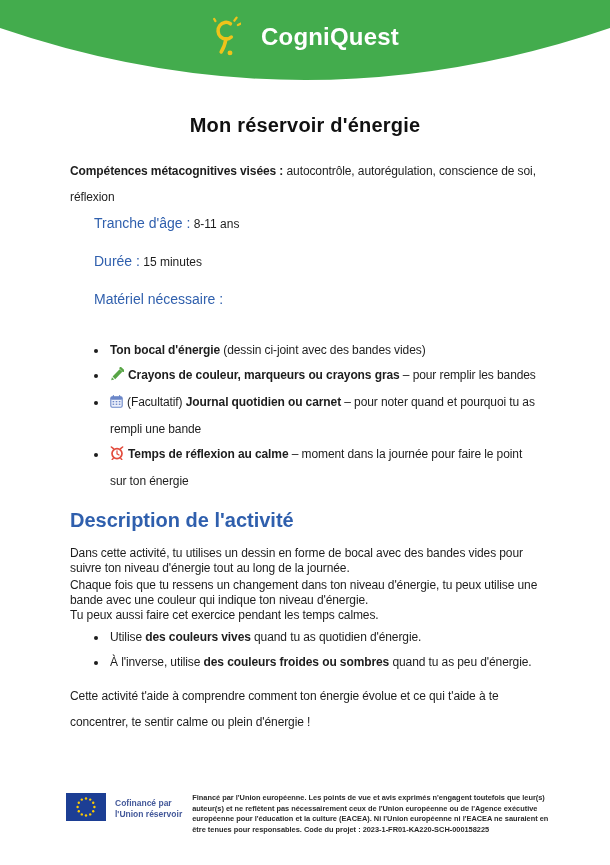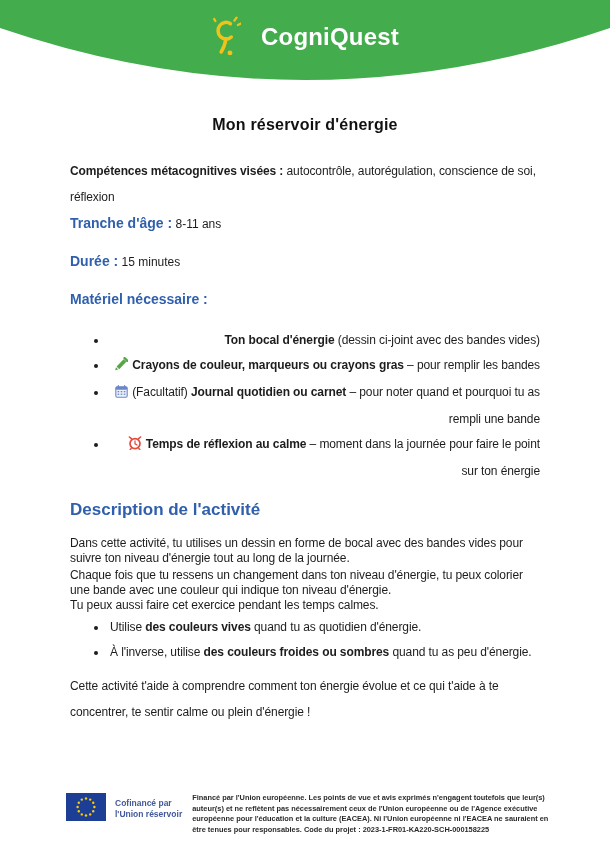--- a/index.html
+++ b/index.html
@@ -17,33 +17,33 @@
   .logo{
     position:absolute;top:16px;left:0;width:100%;
     display:flex;justify-content:center;align-items:center;gap:20px;
   }
   .logo-text{
     color:#ffffff;font-size:24px;font-weight:700;letter-spacing:.2px;
   }
   
   .content{position:absolute;left:70px;top:0;width:470px;}
   .title{
-    margin:112px 0 0;font-size:16px;line-height:26px;font-weight:700;
+    margin:112px 0 0;font-size:20px;line-height:26px;font-weight:700;
     text-align:center;color:#111111;letter-spacing:.2px;
   }
   .competences{margin:20px 0 0;line-height:26px;letter-spacing:-0.1px;}
   .meta-line{margin:13px 0 0;line-height:24px;}
   .meta-line.first{margin-top:1px;}
-  .blue-label{color:#2F5FAD;font-weight:700;font-size:14px;}
+  .blue-label{color:#2F5FAD;font-weight:400;font-size:14px;margin-left:24px;}
   .meta-value{color:#1d1d1d;font-size:12px;}
-  ul.materials{margin:16px 0 0;padding:0 0 0 38px;list-style:disc;text-align:right;}
+  ul.materials{margin:26px 0 0;padding:0 0 0 38px;list-style:disc;}
   ul.materials li{line-height:25px;letter-spacing:-0.1px;padding-left:2px;}
   .mi-icon{display:inline-block;vertical-align:-2px;margin-right:4px;}
   .desc-heading{
-    margin:16px 0 0;font-size:17px;line-height:20px;font-weight:700;color:#2F5FAD;
+    margin:16px 0 0;font-size:20px;line-height:20px;font-weight:700;color:#2F5FAD;
   }
   .para{margin:16px 0 0;line-height:15px;letter-spacing:-0.1px;}
   .para.tight{margin-top:2px;}
   ul.desc-bullets{margin:2px 0 0;padding:0 0 0 38px;list-style:disc;}
   ul.desc-bullets li{line-height:25px;letter-spacing:-0.1px;padding-left:2px;}
   .closing{margin:8px 0 16px;line-height:26px;letter-spacing:-0.1px;}
   
   .footer{
     position:absolute;left:66px;top:793px;width:494px;
     display:flex;align-items:flex-start;
@@ -120,21 +120,21 @@
               <circle cx="7" cy="7.6" r="5" fill="#ffffff" stroke="#E24A3B" stroke-width="1.7"></circle>
               <path d="M7 4.8 V7.8 L9 9" fill="none" stroke="#E24A3B" stroke-width="1.2" stroke-linecap="round"></path>
               <path d="M3.2 12.4 L2.2 13.4 M10.8 12.4 L11.8 13.4" stroke="#E24A3B" stroke-width="1.4" stroke-linecap="round"></path>
             </svg></span><strong>Temps de réflexion au calme</strong><span> – moment dans la journée pour faire le point sur ton énergie</span></li>
     </ul>
 
     <h2 class="desc-heading">Description de l'activité</h2>
 
     <p class="para">Dans cette activité, tu utilises un dessin en forme de bocal avec des bandes vides pour suivre ton niveau d'énergie tout au long de la journée.</p>
 
-    <p class="para tight"><span>Chaque fois que tu ressens un changement dans ton niveau d'énergie, tu peux colorier une bande avec une couleur qui indique ton niveau d'énergie.</span><br><span>Tu peux aussi faire cet exercice pendant les temps calmes.</span></p>
+    <p class="para tight"><span>Chaque fois que tu ressens un changement dans ton niveau d'énergie, tu peux utilise une bande avec une couleur qui indique ton niveau d'énergie.</span><br><span>Tu peux aussi faire cet exercice pendant les temps calmes.</span></p>
 
     <ul class="desc-bullets">
       <li><span>Utilise </span><strong>des couleurs vives</strong><span> quand tu as quotidien d'énergie.</span></li>
       <li><span>À l'inverse, utilise </span><strong>des couleurs froides ou sombres</strong><span> quand tu as peu d'énergie.</span></li>
     </ul>
 
     <p class="closing">Cette activité t'aide à comprendre comment ton énergie évolue et ce qui t'aide à te concentrer, te sentir calme ou plein d'énergie !</p>
 
   </div>
 

